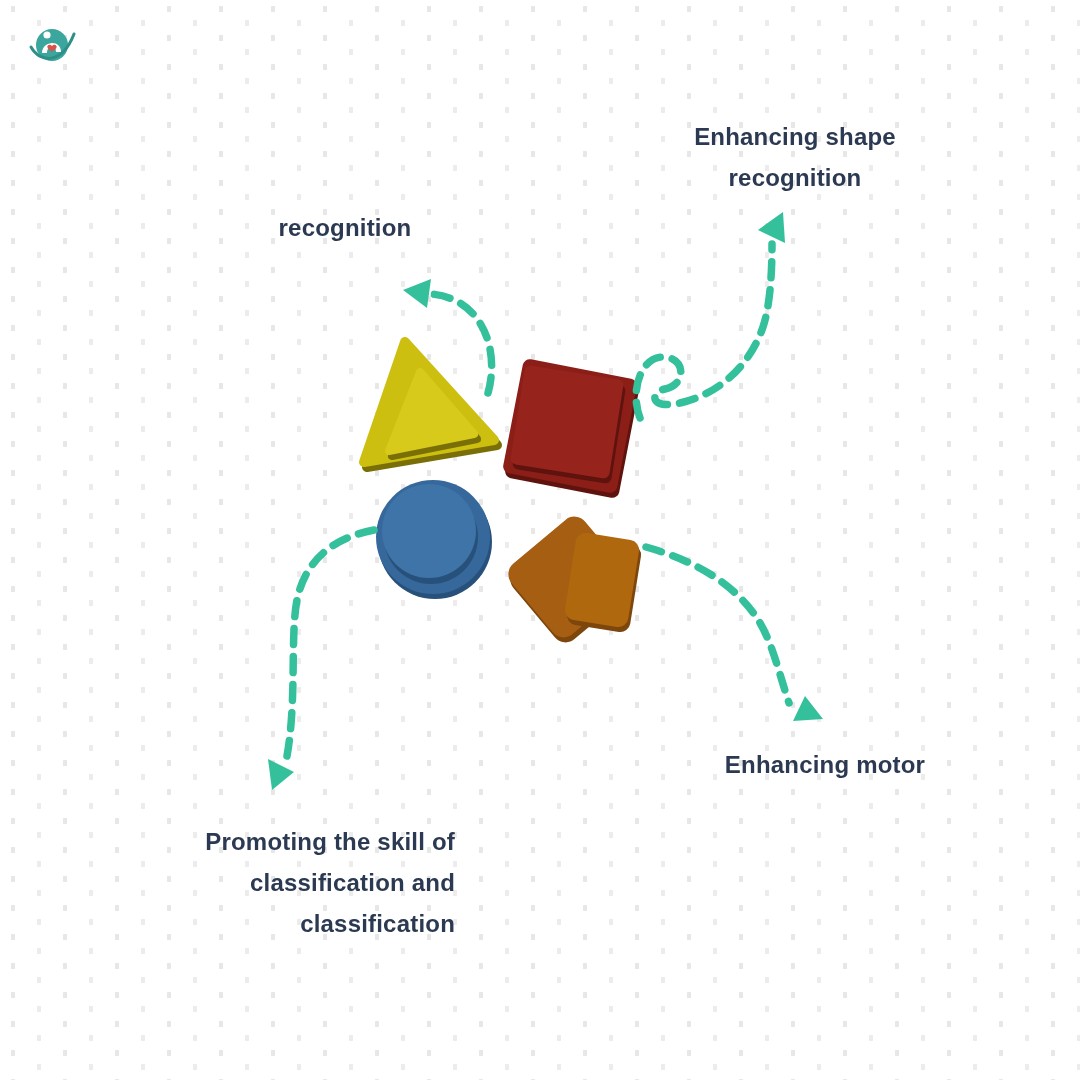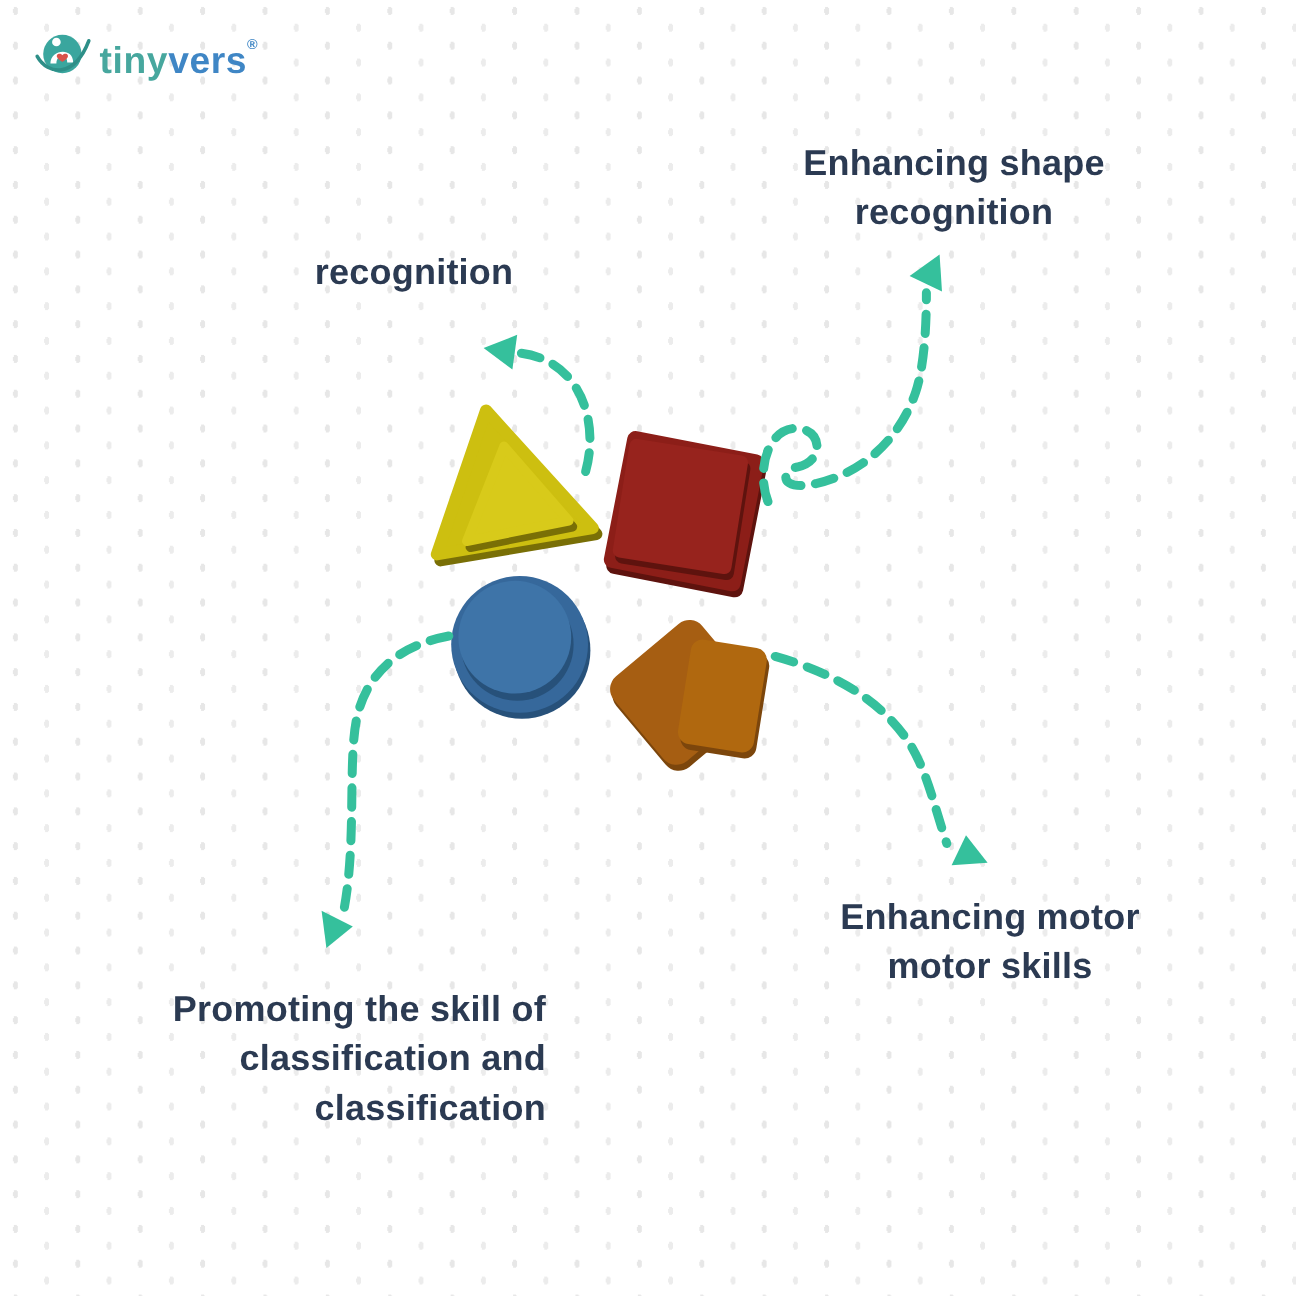--- a/index.html
+++ b/index.html
@@ -23,21 +23,21 @@
   .logo-text{
     font-weight:700;font-size:31px;letter-spacing:0.5px;
     display:flex;align-items:flex-start;line-height:1;
     padding-top:8px;
   }
   .brand-t1{color:#47a79e;}
   .brand-t2{color:#3f86c5;}
   .reg{font-size:12px;color:#3f86c5;line-height:1;margin-top:-4px;}
   .label{
     position:absolute;
-    font-weight:700;font-size:30px;line-height:41px;letter-spacing:0.2px;
+    font-weight:700;font-size:24px;line-height:41px;letter-spacing:0.2px;
     color:#2b3a52;text-align:center;
   }
   .label span{display:block;white-space:nowrap;}
   .label-shape { left:625px; top:116px; width:340px; }
   .label-colour{ left:180px; top:207px; width:330px; }
   .label-ident { left:85px;  top:821px; width:370px;text-align:right; }
   .label-motor { left:660px; top:744px; width:330px; }
   .art{position:absolute;left:0;top:0;width:1080px;height:1080px;}
 </style>
 </head>
@@ -106,40 +106,34 @@
   </svg>
 
   <div class="logo">
     <svg class="logo-icon" viewBox="0 0 48 48" aria-hidden="true">
       <circle cx="24" cy="23" r="16" fill="#3aa69e"></circle>
       <circle cx="19" cy="13" r="3.6" fill="#ffffff"></circle>
       <path d="M14,31 C14,19 33,17 33,30 L28,30 C28,22 19,23 19,31 Z" fill="#ffffff"></path>
       <path d="M24,24 c-2.2,-2.6 -5.6,-0.9 -4.4,1.8 c0.8,1.9 4.4,3.8 4.4,3.8 c0,0 3.6,-1.9 4.4,-3.8 c1.2,-2.7 -2.2,-4.4 -4.4,-1.8 z" fill="#d9534a"></path>
       <path d="M3,25 C12,41 34,43 46,12" fill="none" stroke-width="3" stroke-linecap="round" stroke="#2e8f88"></path>
     </svg>
-    <span class="logo-text">
-      <span class="brand-t1">tiny</span>
-      <span class="brand-t2">vers</span>
-      <span class="reg">®</span>
-    </span>
   </div>
 
   <div class="label label-shape">
     <span>Enhancing shape</span>
     <span>recognition</span>
   </div>
 
   <div class="label label-colour">
     <span>recognition</span>
   </div>
 
   <div class="label label-ident">
     <span>Promoting the skill of</span>
     <span>classification and</span>
     <span>classification</span>
   </div>
 
   <div class="label label-motor">
     <span>Enhancing motor</span>
-    <span>motor skills</span>
   </div>
 
 </div>
 
 </body></html>

